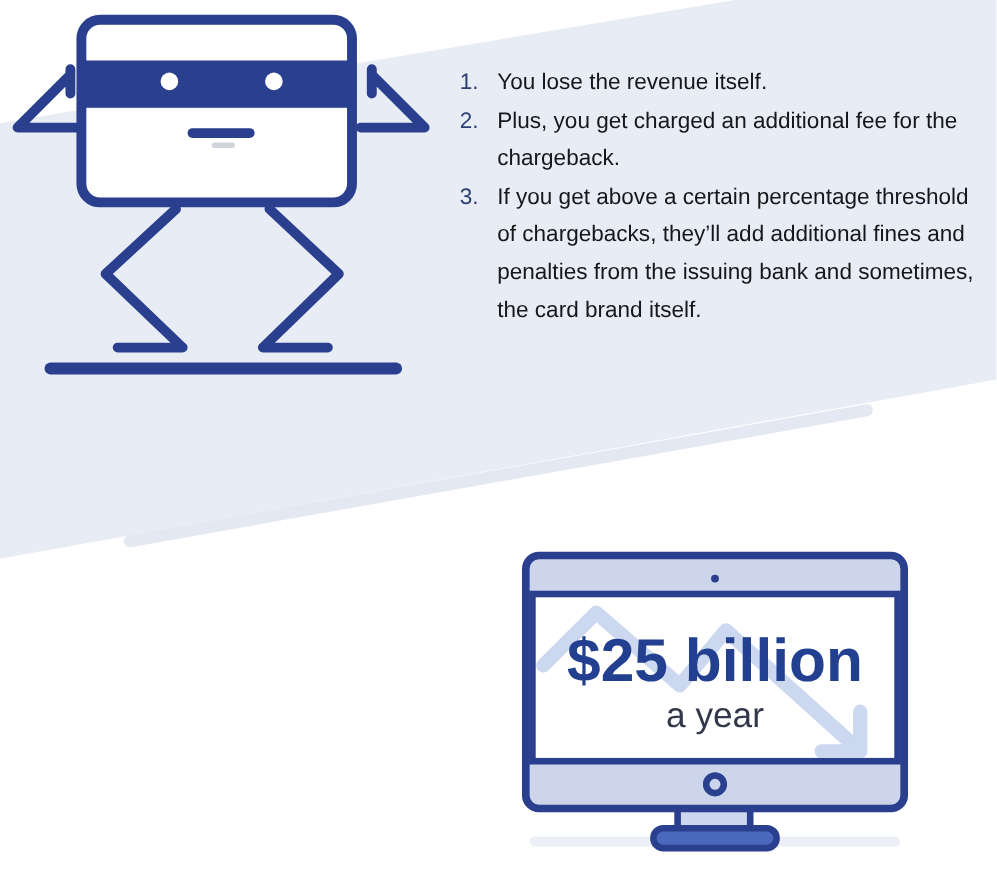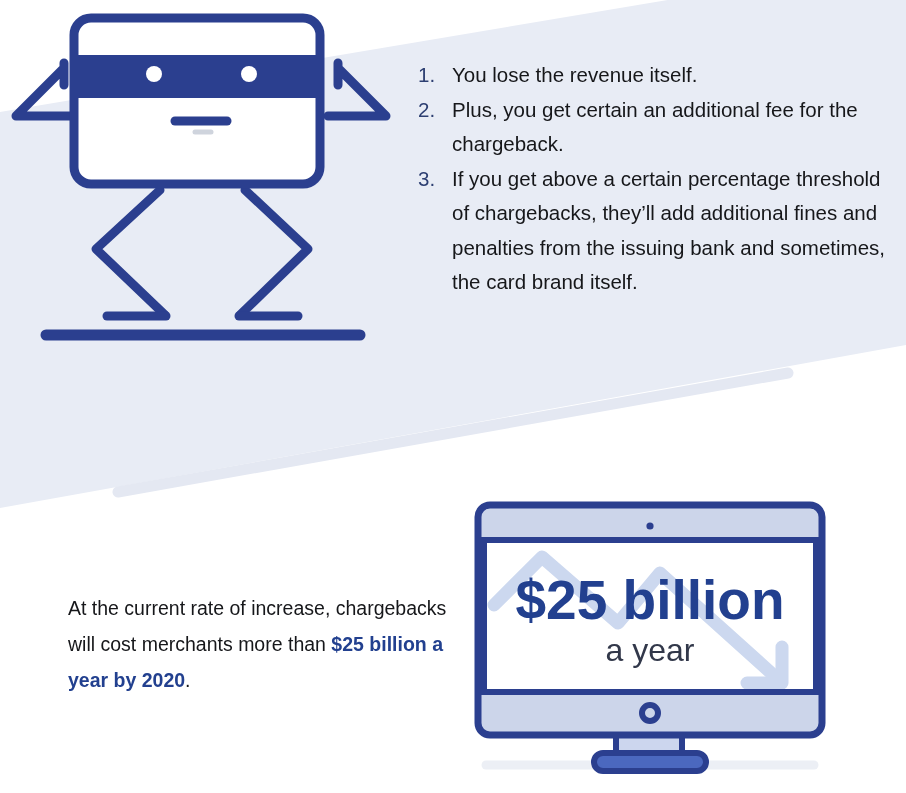--- a/index.html
+++ b/index.html
@@ -145,31 +145,28 @@
     <line x1="195" y1="132" x2="211" y2="132" stroke="#cfd4dd" stroke-width="5" stroke-linecap="round"></line>
   </svg>
 
   <ol id="numbered-list">
     <li>
       <span class="li-marker">1.</span>
       <span class="li-text">You lose the revenue itself.</span>
     </li>
     <li>
       <span class="li-marker">2.</span>
-      <span class="li-text">Plus, you get certain an additional fee for the chargeback.</span>
+      <span class="li-text">Plus, you get charged an additional fee for the chargeback.</span>
     </li>
     <li>
       <span class="li-marker">3.</span>
       <span class="li-text">If you get above a certain percentage threshold of chargebacks, they’ll add additional fines and penalties from the issuing bank and sometimes, the card brand itself.</span>
     </li>
   </ol>
 
-  <p id="bottom-statement">
-    <span>At the current rate of increase, chargebacks will cost merchants more than </span><span class="emphasis">$25 billion a year by 2020</span><span>.</span>
-  </p>
 
   <svg id="monitor-svg" viewBox="0 0 360 298" width="360" height="298" xmlns="http://www.w3.org/2000/svg">
 
     <line x1="16" y1="270" x2="344" y2="270" stroke="#eceff5" stroke-width="9" stroke-linecap="round"></line>
 
     <rect x="146" y="238" width="66" height="32" fill="#ccd6ee" stroke="#2b3f8f" stroke-width="6"></rect>
 
     <rect x="124" y="258" width="112" height="18" rx="9" ry="9" fill="#4b68bf" stroke="#2b3f8f" stroke-width="6"></rect>
 
     <rect x="8" y="10" width="344" height="230" rx="12" ry="12" fill="#ccd5ea" stroke="#2b3f8f" stroke-width="7"></rect>

